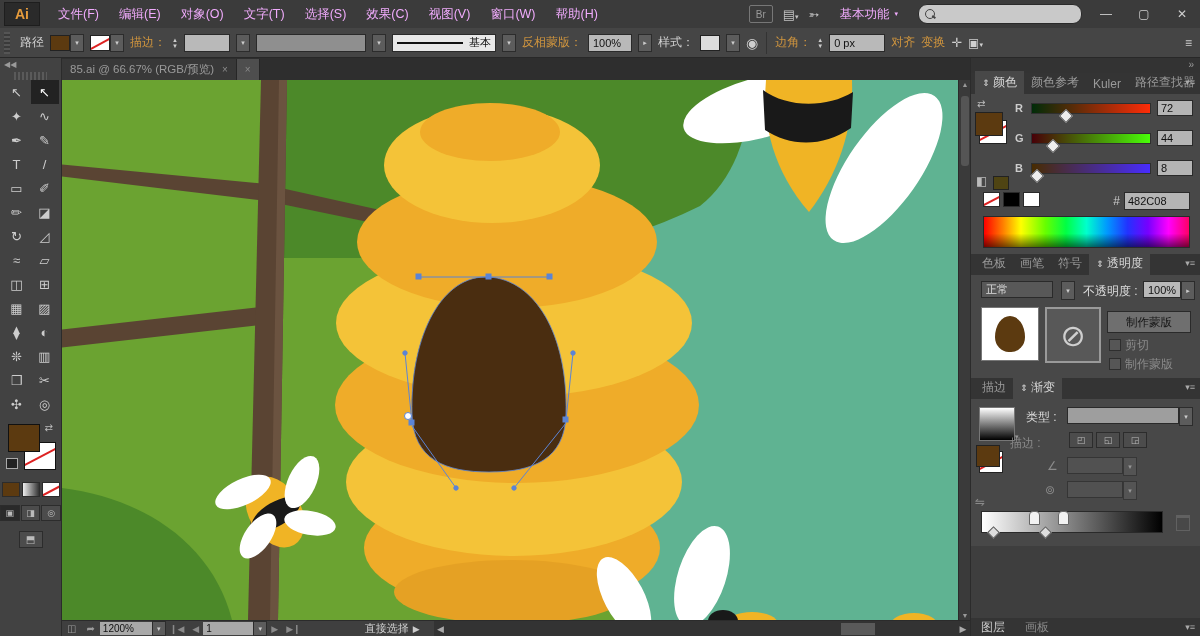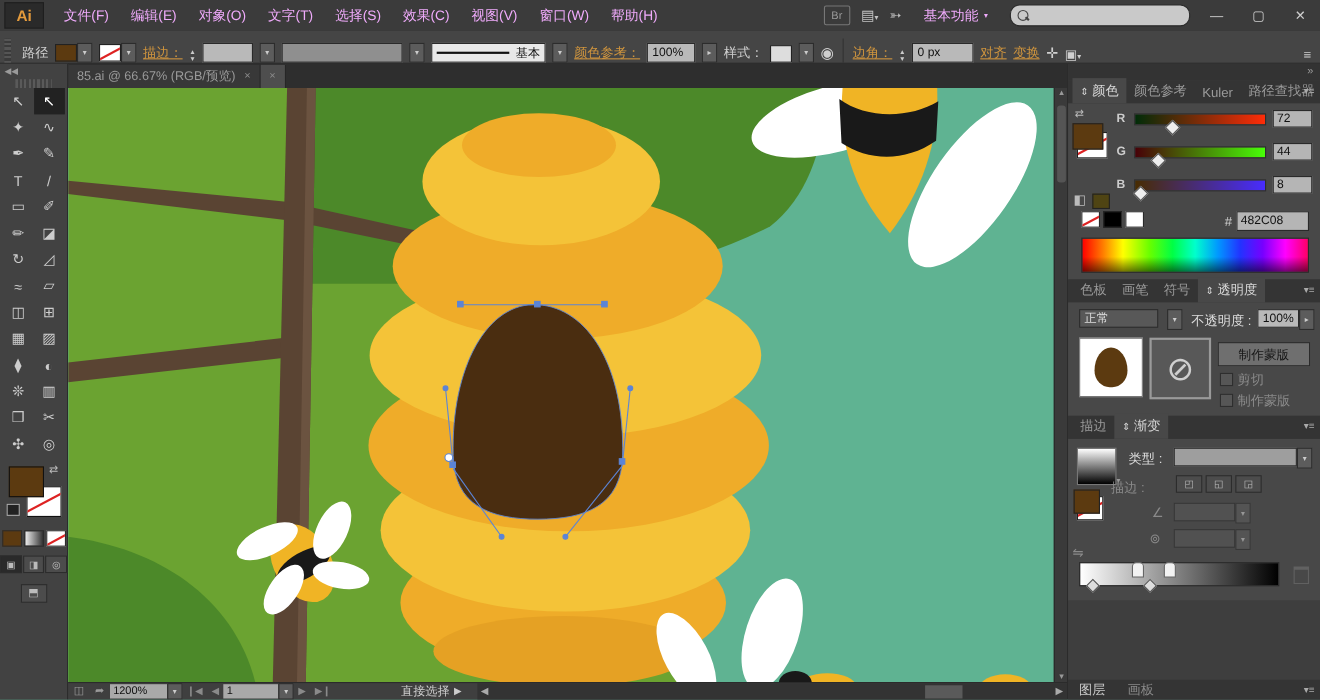--- a/index.html
+++ b/index.html
@@ -17,23 +17,23 @@
   .brbtn{width:22px;height:16px;border:1px solid #777;color:#9a9a9a;font-size:10px;display:flex;
          align-items:center;justify-content:center;border-radius:2px}
   .wsicon{color:#c2c2c2;font-size:13px}
   .searchbox{width:150px;height:18px;background:#c9c9c9;border:1px solid #2a2a2a;border-radius:9px;
              display:flex;align-items:center;padding:0 6px;gap:4px}
   .mag{width:8px;height:8px;border:1.5px solid #444;border-radius:50%;position:relative}
   .mag::after{content:"";position:absolute;left:6px;top:6px;width:4px;height:1.5px;background:#444;transform:rotate(40deg)}
   .winbtn{width:28px;height:20px;display:flex;align-items:center;justify-content:center;color:#cfcfcf;font-size:12px}
   
   .controlbar{left:0;top:28px;width:1200px;height:30px;background:#454545;border-bottom:1px solid #282828;
-              display:flex;align-items:flex-end;gap:6px;padding-left:4px;box-sizing:border-box}
+              display:flex;align-items:center;gap:6px;padding-left:4px;box-sizing:border-box}
   .grip{width:6px;height:22px;background:repeating-linear-gradient(#555 0 2px,#3a3a3a 2px 4px);margin-right:4px}
-  .olink{color:#d0953e;text-decoration:underline;font-size:12px}
+  .olink{color:#d0953e;font-size:12px}
   .swatchbtn{display:flex;align-items:center}
   .sw{width:18px;height:14px;border:1px solid #222}
   .sw.none{background:#fff;position:relative;overflow:hidden}
   .sw.none::after,.none-slash::after{content:"";position:absolute;left:-3px;right:-3px;top:50%;height:2px;background:#d22;transform:rotate(-28deg)}
   .dd{width:12px;height:16px;background:#5c5c5c;border:1px solid #2c2c2c;color:#ccc;font-size:7px;
       display:flex;align-items:center;justify-content:center}
   .stepper{display:flex;flex-direction:column;font-size:6px;color:#ccc;line-height:6px}
   .field{height:18px;background:#b9b9b9;border:1px solid #2a2a2a;color:#111;font-size:11px;
          display:flex;align-items:center;padding:0 4px;box-sizing:border-box}
   .ctext{color:#cfcfcf;font-size:12px}
@@ -164,21 +164,21 @@
     </span>
   <span class="field" style="width:46px"></span>
   <span class="dd">▾</span>
   <span class="field" style="width:110px;background:#8f8f8f"></span>
   <span class="dd">▾</span>
   <span class="field" style="width:104px;background:#e8e8e8;gap:6px">
     <span style="flex:1;height:2px;background:#111"></span>
     <span>基本</span>
   </span>
   <span class="dd">▾</span>
-  <span class="olink">颜色参考：</span>
+  <span class="olink">反相蒙版：</span>
   <span class="field" style="width:44px">100%</span>
   <span class="dd">▸</span>
   <span class="ctext">样式：</span>
   <span class="sw" style="background:#ddd"></span>
   <span class="dd">▾</span>
   <span class="ctext" style="font-size:14px">◉</span>
   <span class="sep"></span>
   <span class="olink">边角：</span>
   <span class="stepper">
       <span>▲</span>

